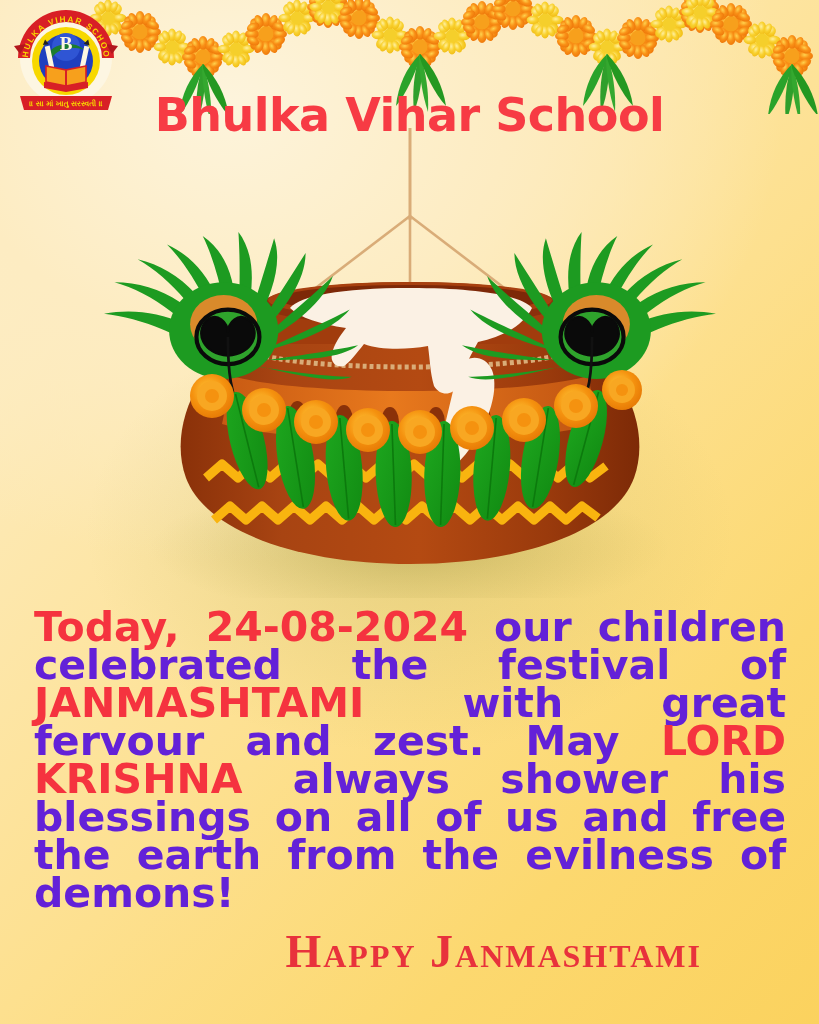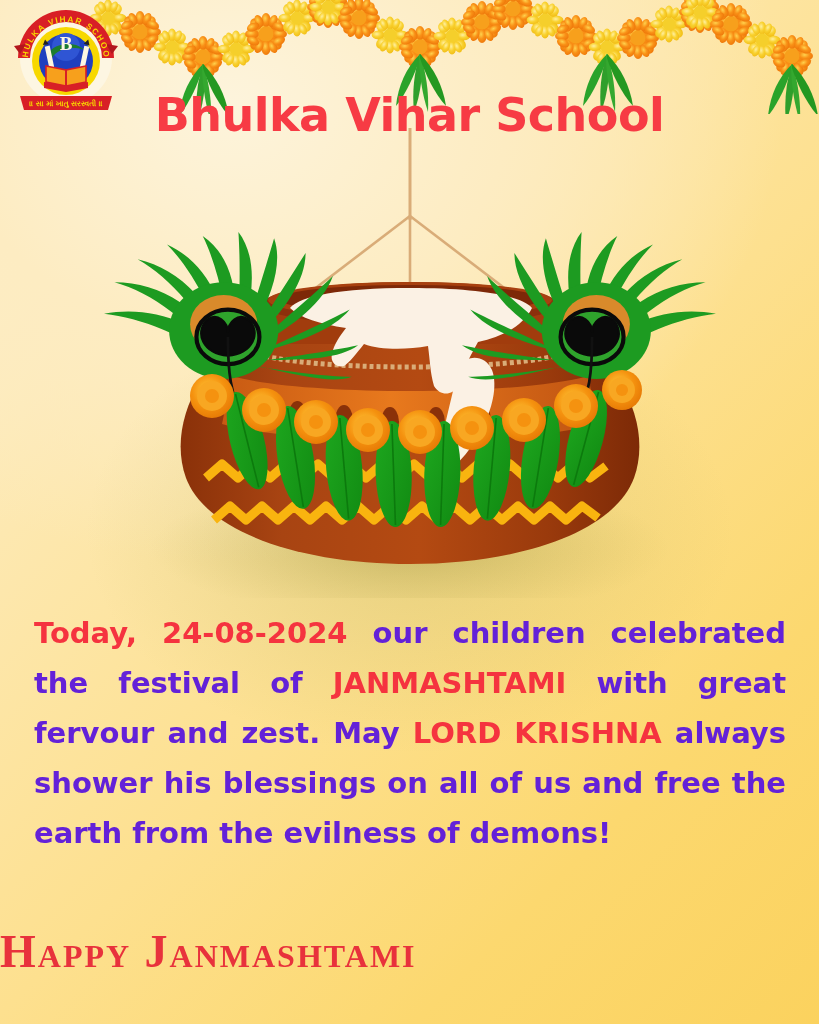--- a/index.html
+++ b/index.html
@@ -28,30 +28,30 @@
     font-family:"DejaVu Sans","Liberation Sans",sans-serif;
   }
 
   
   .pot-scene{position:absolute;left:0;top:128px;width:819px;height:470px;}
 
   
   .para{
     position:absolute;left:34px;top:608px;width:752px;
     font-family:"DejaVu Sans","Liberation Sans",sans-serif;
-    font-size:29px;font-weight:bold;line-height:50px;
+    font-size:41px;font-weight:bold;line-height:38px;
     color:#6321d8;text-align:justify;text-justify:inter-word;
   }
   .para .hl{color:#f5333f;}
   .para > span{display:inline;}
   .para-last{display:block;text-align:left;}
 
   
   .greeting{
-    position:absolute;left:0;top:925px;width:702px;text-align:left;
+    position:absolute;left:0;top:925px;width:702px;text-align:right;
     font-family:"Liberation Serif","DejaVu Serif",serif;
     font-size:46px;font-weight:bold;color:#e8323c;
     font-variant:small-caps;letter-spacing:2px;
   }
 </style>
 </head>
 <body>
 
 <div id="poster">
 

